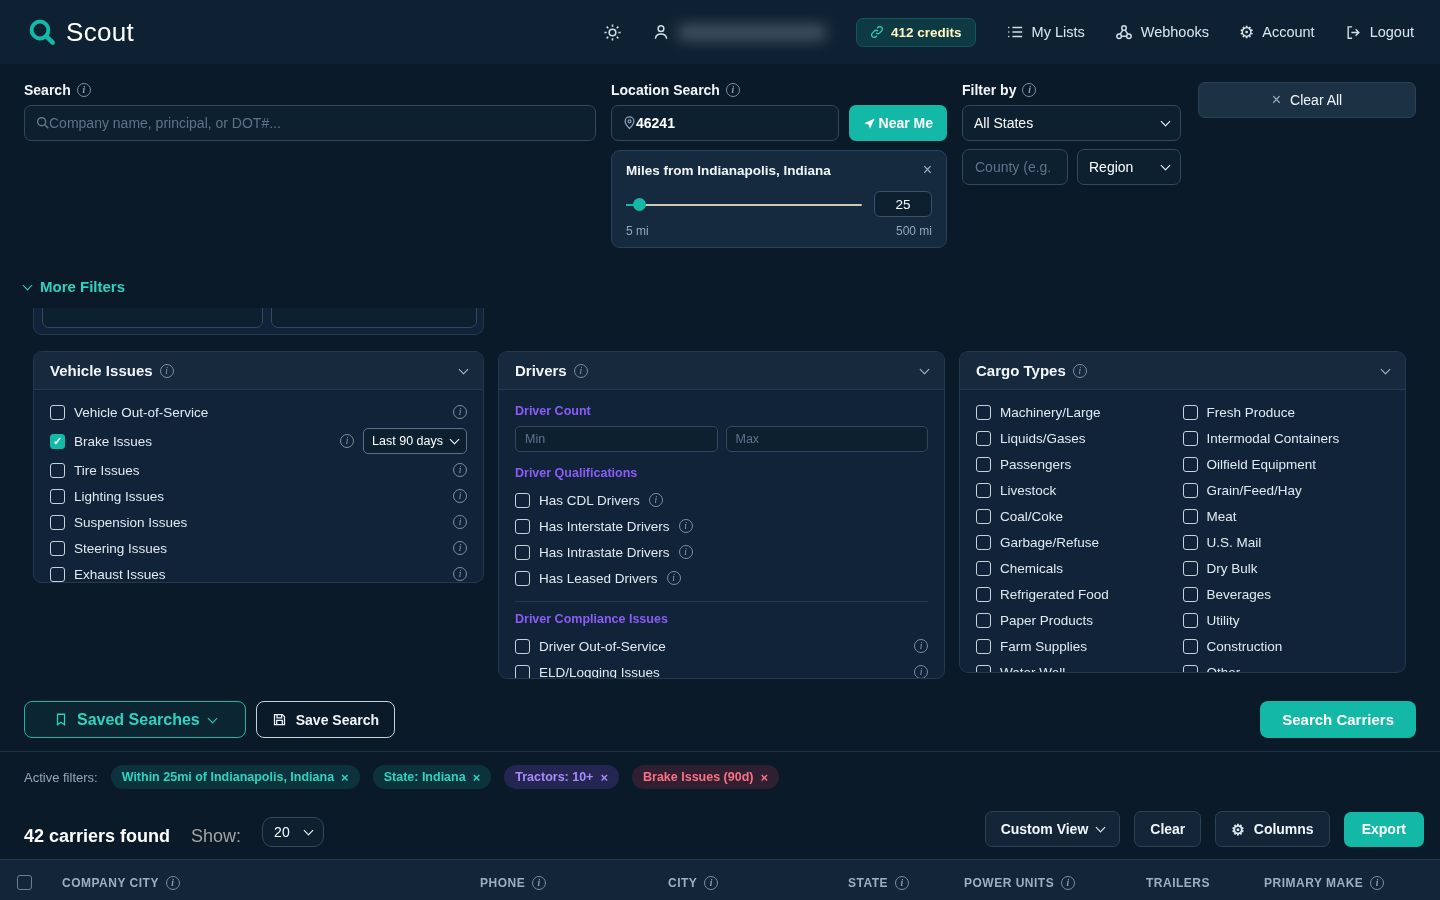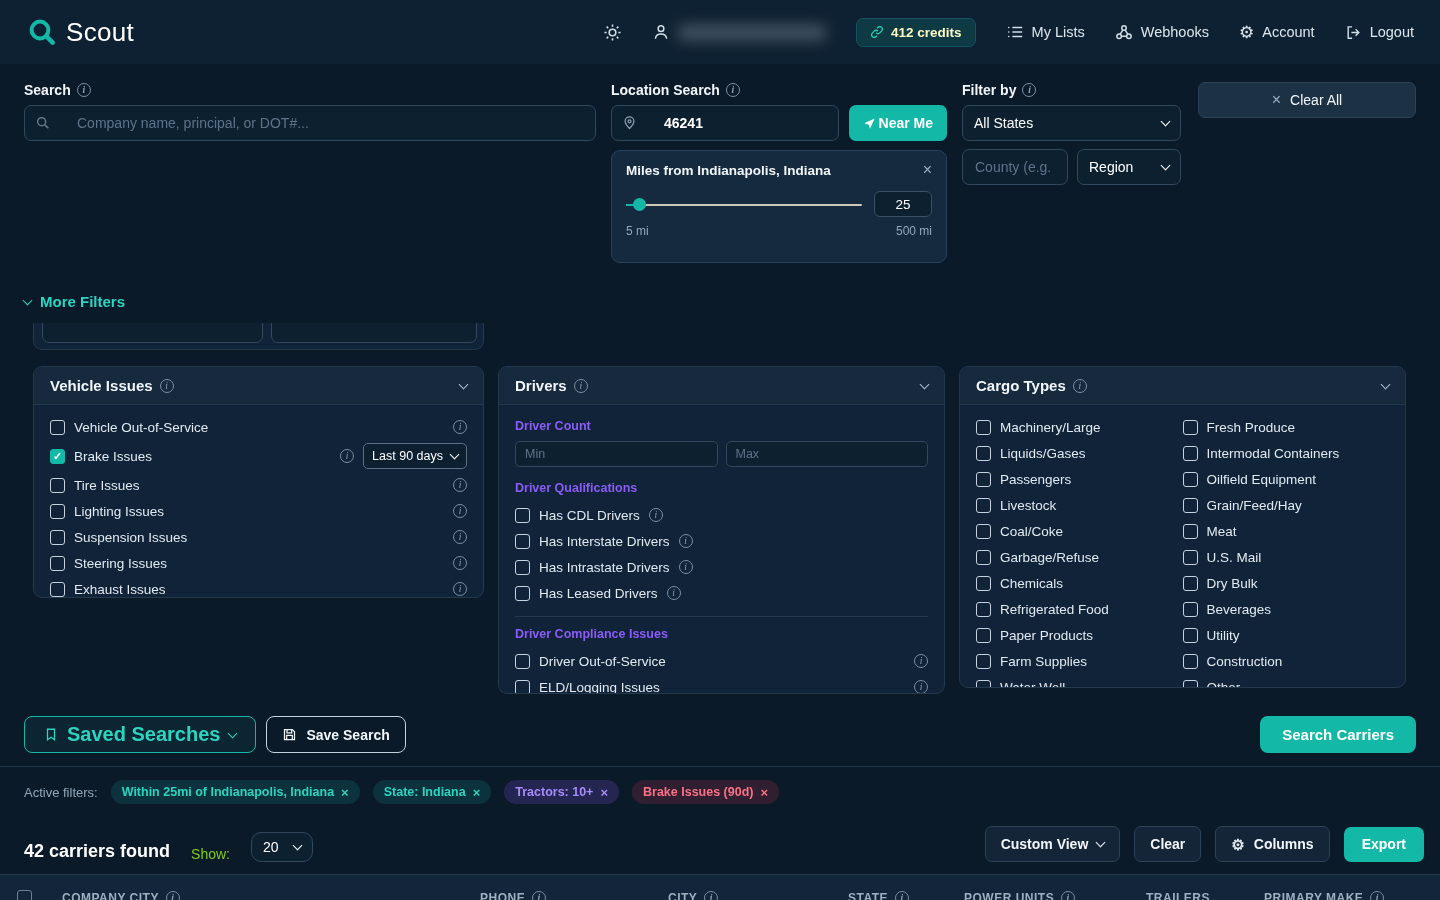--- a/index.html
+++ b/index.html
@@ -35,30 +35,30 @@
   .col-filterby { width:219px; }
   .col-clear { width:218px; margin-left:auto; }
   .text-input {
     width:100%; height:36px; background:#0d2030; border:1px solid #32485d;
     border-radius:7px; color:#fff; font-size:14px; padding:0 12px;
     font-family:"Liberation Sans",sans-serif; outline:none;
   }
   .text-input::placeholder { color:#5d7389; }
   .input-wrap { position:relative; }
   .input-wrap .lead-ic { position:absolute; left:11px; top:10px; }
-  .input-wrap input { padding-left:52px; }
+  .input-wrap input { padding-left:24px; }
   .loc-row { display:flex; gap:10px; }
   .btn-nearme {
     height:36px; padding:0 14px; background:#14b8a6; border:none; border-radius:7px;
     color:#fff; font-size:14px; font-weight:700; display:flex; align-items:center; gap:3px; cursor:pointer;
     font-family:"Liberation Sans",sans-serif;
   }
   .miles-card {
     margin-top:9px; background:#152a3e; border:1px solid #26425c; border-radius:9px;
-    padding:11px 14px 24px 14px;
+    padding:11px 14px 9px 14px;
   }
   .miles-head { display:flex; align-items:center; justify-content:space-between; }
   .miles-title { font-size:13.5px; font-weight:700; color:#f2f6fa; }
   .x-icon { color:#9db0c0; font-size:16px; cursor:pointer; line-height:1; }
   .slider-row { display:flex; align-items:center; gap:12px; margin-top:13px; }
   .slider { position:relative; flex:1; height:13px; cursor:pointer; }
   .slider .track { position:absolute; top:6px; left:0; right:0; height:2px; background:#cfc8b6; border-radius:2px; }
   .slider .fill  { position:absolute; top:6px; left:0; width:4%; height:2px; background:#14b8a6; }
   .slider .thumb { position:absolute; top:0; left:3%; width:13px; height:13px; border-radius:50%; background:#14b8a6; }
   .miles-value {
@@ -125,22 +125,22 @@
     flex:1; height:26px; background:#0d2030; border:1px solid #32485d; border-radius:5px;
     color:#fff; font-size:12.5px; padding:0 9px; outline:none; font-family:"Liberation Sans",sans-serif;
   }
   .mm-input::placeholder { color:#5d7389; }
   .divider { border-top:1px solid #23394e; margin:11px 0 10px 0; }
   .cargo-cols { display:flex; }
   .cargo-col { flex:1; }
   
   .actions-row { display:flex; align-items:center; margin:22px 24px 0 24px; gap:10px; }
   .btn-saved {
-    height:37px; padding:0 19px; background:rgba(20,184,166,.08); border:1px solid #14b8a6; border-radius:8px;
-    color:#2dd4bf; font-size:20px; font-weight:700; display:flex; align-items:center; gap:9px; cursor:pointer;
+    height:37px; padding:0 29px; background:rgba(20,184,166,.08); border:1px solid #14b8a6; border-radius:8px;
+    color:#2dd4bf; font-size:16px; font-weight:700; display:flex; align-items:center; gap:9px; cursor:pointer;
     font-family:"Liberation Sans",sans-serif;
   }
   .btn-savesearch {
     height:37px; padding:0 15px; background:transparent; border:1px solid #c6d2dc; border-radius:8px;
     color:#f2f6fa; font-size:14px; font-weight:600; display:flex; align-items:center; gap:9px; cursor:pointer;
     font-family:"Liberation Sans",sans-serif;
   }
   .btn-searchcarriers {
     margin-left:auto; height:37px; padding:0 22px; background:#14b8a6; border:none; border-radius:8px;
     color:#fff; font-size:15px; font-weight:700; cursor:pointer; font-family:"Liberation Sans",sans-serif;
@@ -158,21 +158,21 @@
   .chip .x-icon { font-size:13px; }
   .chip-teal   { background:rgba(20,184,166,.16); color:#2dd4bf; }
   .chip-teal .x-icon { color:#2dd4bf; }
   .chip-purple { background:rgba(139,92,246,.2); color:#a78bfa; }
   .chip-purple .x-icon { color:#a78bfa; }
   .chip-red    { background:rgba(244,63,94,.16); color:#fb7185; }
   .chip-red .x-icon { color:#fb7185; }
   
   .results-bar { display:flex; align-items:flex-end; padding:9px 16px 12px 24px; gap:21px; }
   .results-count { font-size:18px; font-weight:700; color:#fff; }
-  .show-label { font-size:14px; color:#84cc16; }
+  .show-label { font-size:18px; color:#a3a3a3; }
   .show-select { width:62px; height:30px; border-radius:10px; }
   .results-right { margin-left:auto; display:flex; align-items:center; gap:14px; }
   .btn-ghost {
     height:36px; padding:0 15px; background:#132536; border:1px solid #2b4357; border-radius:7px;
     color:#f2f6fa; font-size:14px; font-weight:600; display:flex; align-items:center; gap:9px; cursor:pointer;
     font-family:"Liberation Sans",sans-serif;
   }
   .btn-export {
     height:35px; padding:0 18px; background:#14b8a6; border:none; border-radius:7px;
     color:#fff; font-size:14px; font-weight:700; cursor:pointer; font-family:"Liberation Sans",sans-serif;

